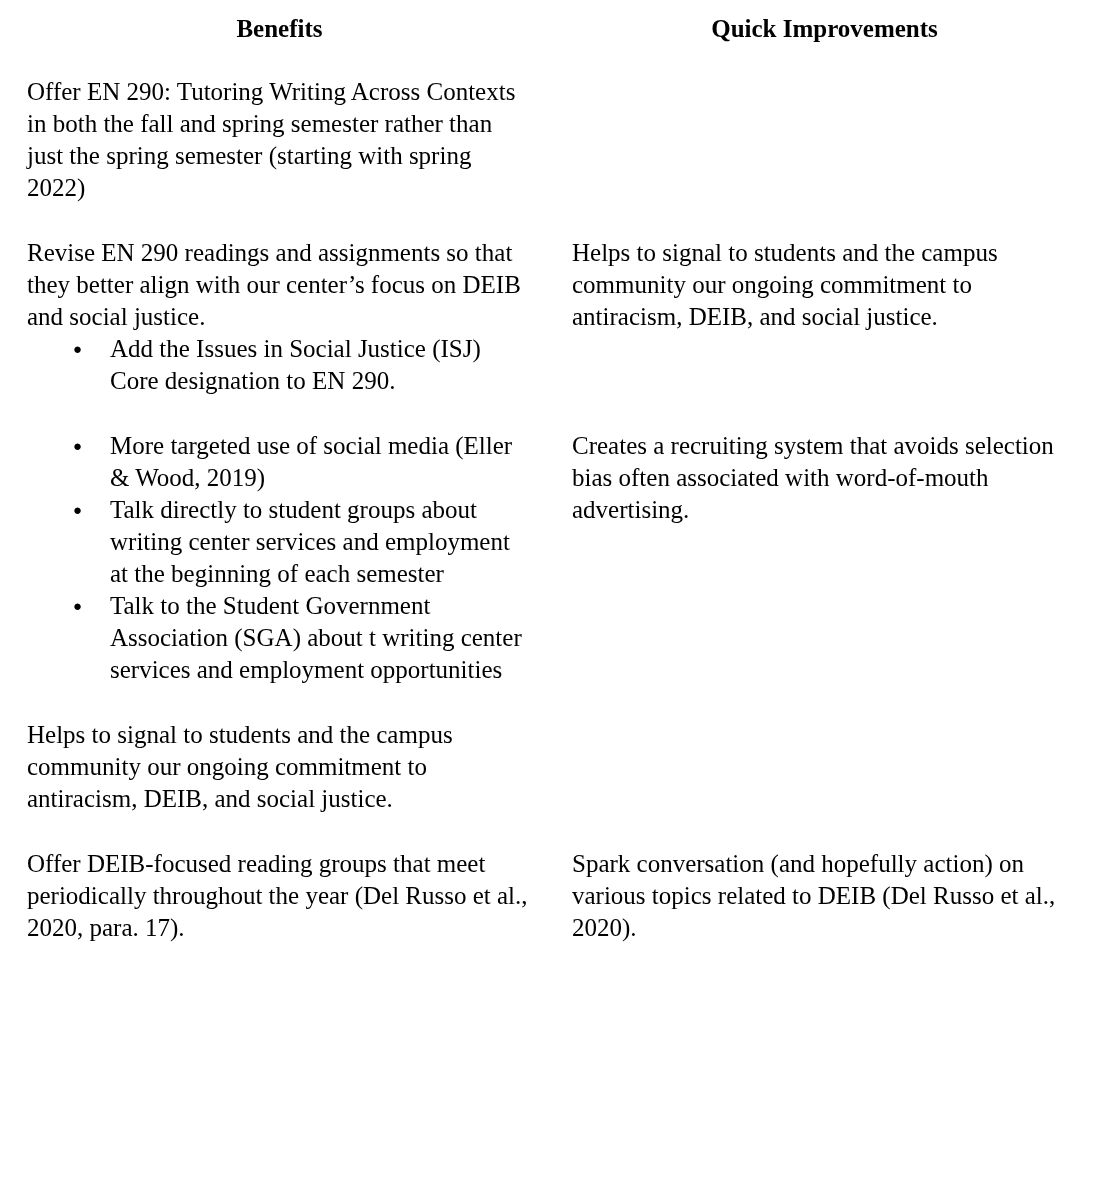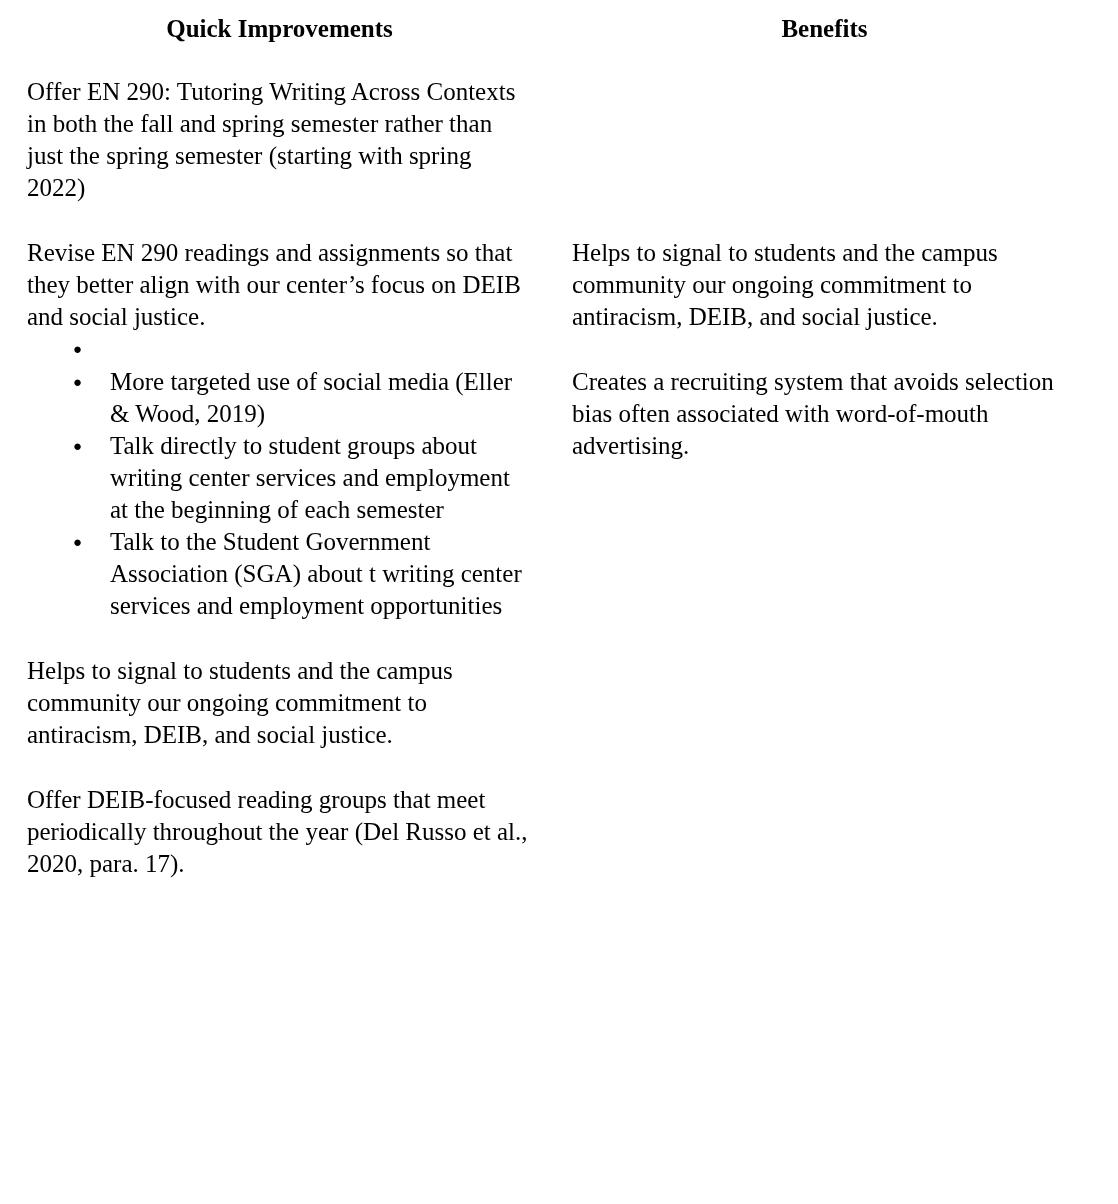--- a/index.html
+++ b/index.html
@@ -44,36 +44,37 @@
     font-size: 15px;
     line-height: 32px;
   }
 </style>
 </head>
 <body>
 
 <div>
 
   <div class="row-wrap hdr-wrap">
+    <div class="col-header">Benefits</div>
     <div class="col-header">Quick Improvements</div>
-    <div class="col-header">Benefits</div>
   </div>
 
   <div class="row-wrap body-wrap">
     <div class="cell-left">
       <p class="para">Offer EN 290: Tutoring Writing Across Contexts in both the fall and spring semester rather than just the spring semester (starting with spring 2022)</p>
     </div>
   </div>
 
   <div class="row-wrap body-wrap">
     <div class="cell-left">
       <p class="para">Revise EN 290 readings and assignments so that they better align with our center’s focus on DEIB and social justice.</p>
       <ul class="bullets">
         <li>
           <span class="bullet-glyph">●</span>
+          <span>Add the Issues in Social Justice (ISJ) Core designation to EN 290.</span>
         </li>
       </ul>
     </div>
     <div class="cell-right">
       <p class="para">Helps to signal to students and the campus community our ongoing commitment to antiracism, DEIB, and social justice.</p>
     </div>
   </div>
 
   <div class="row-wrap body-wrap">
     <div class="cell-left">
@@ -100,15 +101,18 @@
   <div class="row-wrap body-wrap">
     <div class="cell-right">
       <p class="para">Helps to signal to students and the campus community our ongoing commitment to antiracism, DEIB, and social justice.</p>
     </div>
   </div>
 
   <div class="row-wrap body-wrap">
     <div class="cell-left">
       <p class="para">Offer DEIB-focused reading groups that meet periodically throughout the year (Del Russo et al., 2020, para. 17).</p>
     </div>
+    <div class="cell-right">
+      <p class="para">Spark conversation (and hopefully action) on various topics related to DEIB (Del Russo et al., 2020).</p>
+    </div>
   </div>
 
 </div>
 
 </body></html>

